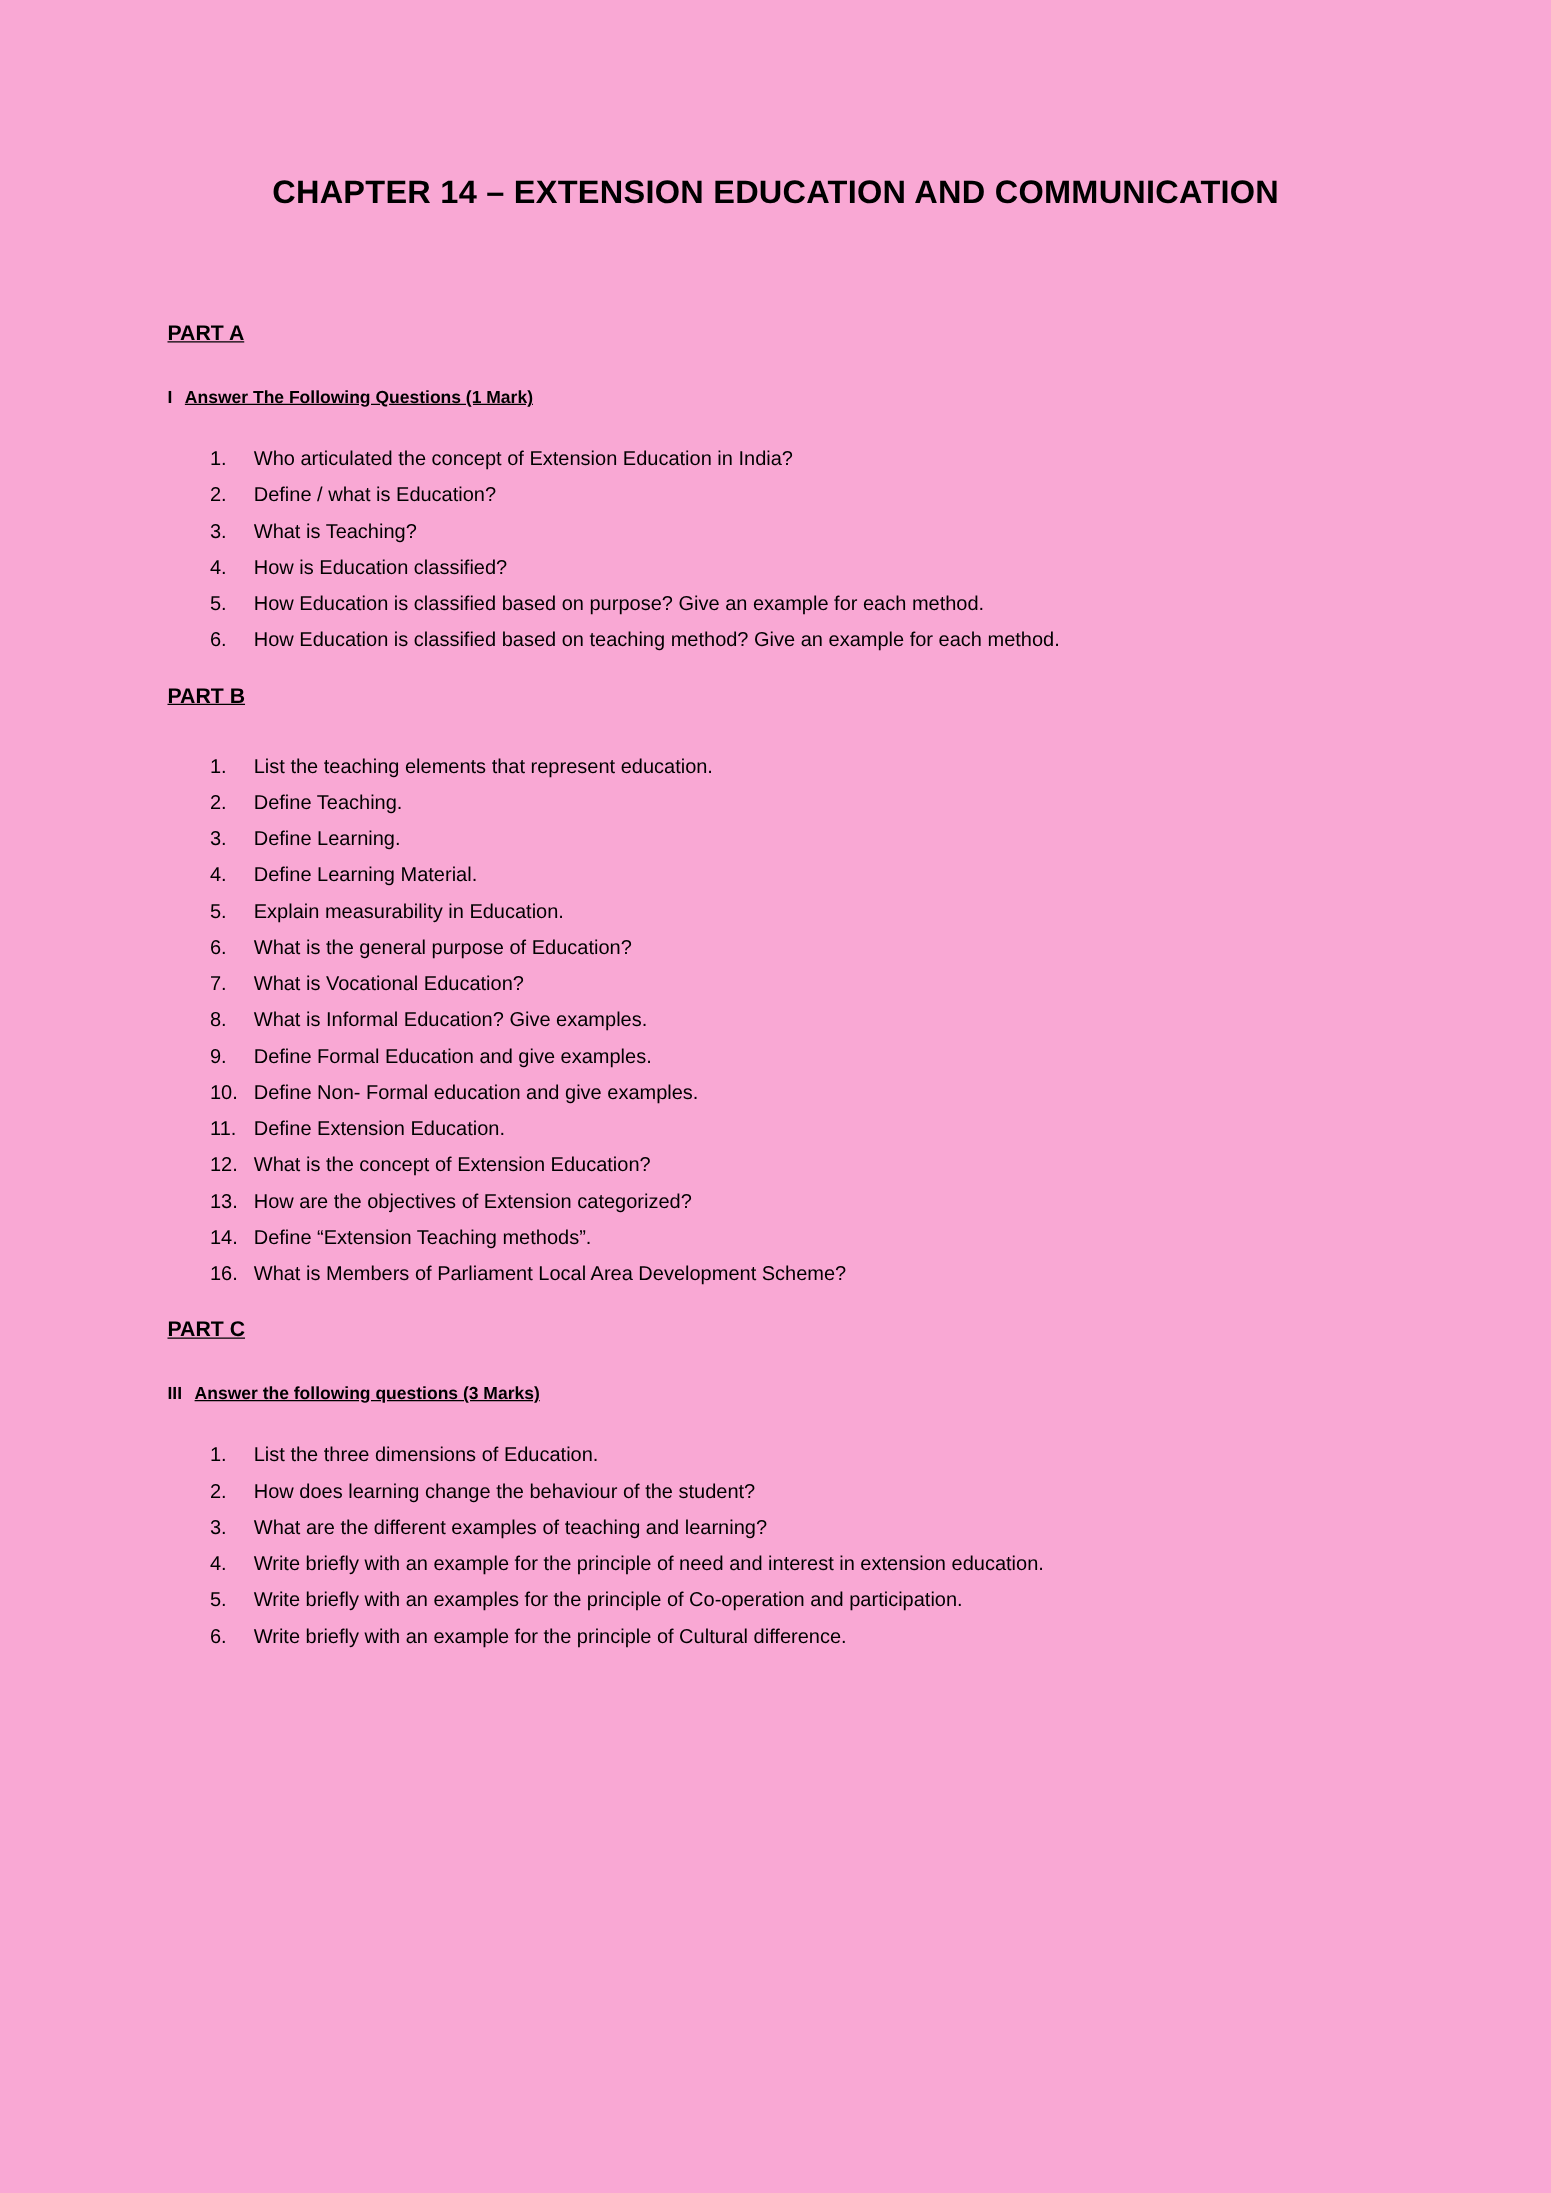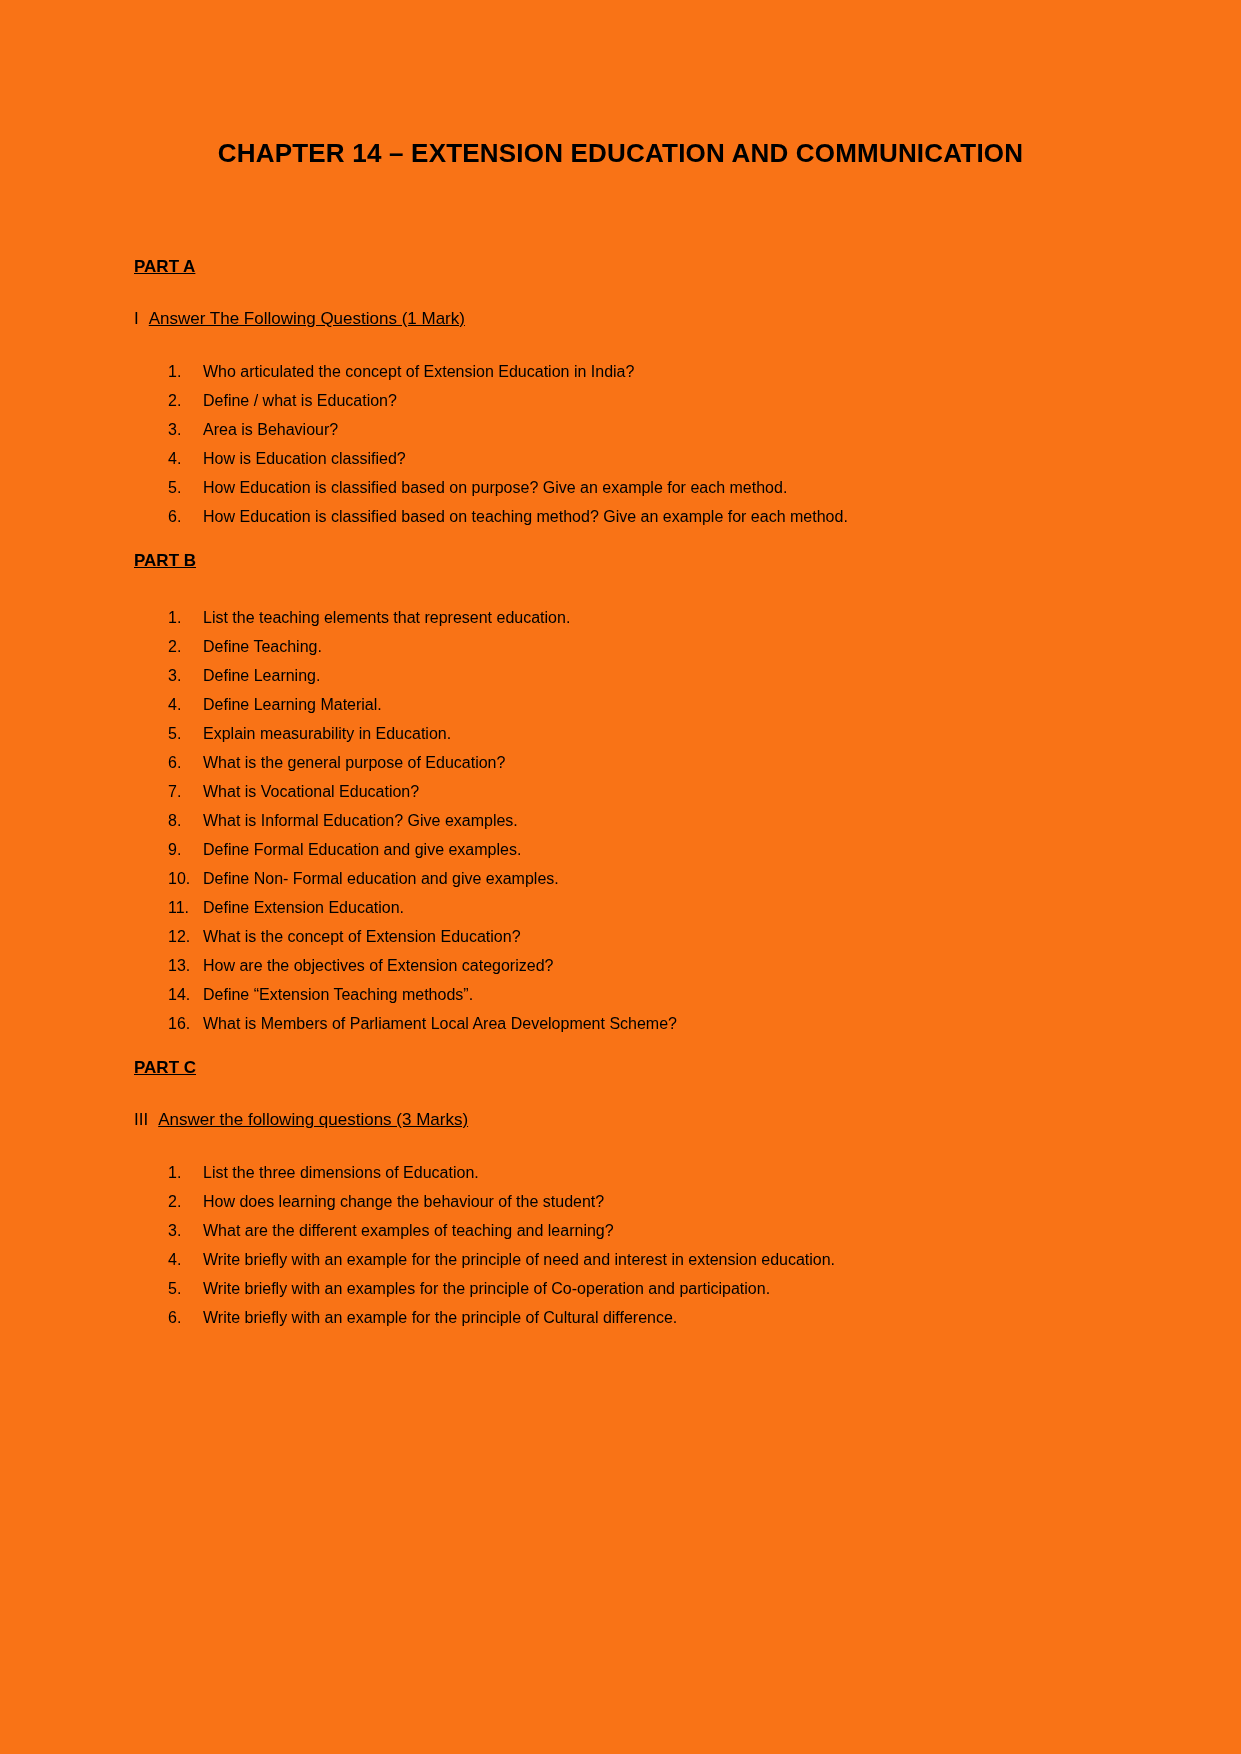--- a/index.html
+++ b/index.html
@@ -5,21 +5,21 @@
   * { margin: 0; padding: 0; box-sizing: border-box; }
   html, body { background: #ffffff; }
   body {
     font-family: "Liberation Sans", sans-serif;
     color: #000000;
   }
   .page {
     width: 1241px;
     height: 1754px;
     margin: 0 auto;
-    background: #f97316;
+    background: #f9a8d4;
     padding: 138px 134px 0 134px;
     overflow: hidden;
   }
   .chapter-title {
     text-align: center;
     font-size: 26px;
     font-weight: bold;
     letter-spacing: 0.2px;
     margin-bottom: 88px;
   }
@@ -32,22 +32,22 @@
   .part-label {
     text-align: left;
     font-size: 17px;
     font-weight: bold;
     margin-bottom: 32px;
   }
   .part-label .u {
     text-decoration: underline;
   }
   .sec-heading {
-    font-size: 17px;
-    font-weight: normal;
+    font-size: 14px;
+    font-weight: bold;
     margin-bottom: 28px;
   }
   .sec-heading .numeral {
     display: inline-block;
     margin-right: 10px;
   }
   .sec-heading .u {
     text-decoration: underline;
   }
   ol.questions {
@@ -86,21 +86,21 @@
     <span class="q-text">Who articulated the concept of Extension Education in India?</span>
   </li>
 
   <li>
     <span class="q-num">2.</span>
     <span class="q-text">Define / what is Education?</span>
   </li>
 
   <li>
     <span class="q-num">3.</span>
-    <span class="q-text">Area is Behaviour?</span>
+    <span class="q-text">What is Teaching?</span>
   </li>
 
   <li>
     <span class="q-num">4.</span>
     <span class="q-text">How is Education classified?</span>
   </li>
 
   <li>
     <span class="q-num">5.</span>
     <span class="q-text">How Education is classified based on purpose? Give an example for each method.</span>

